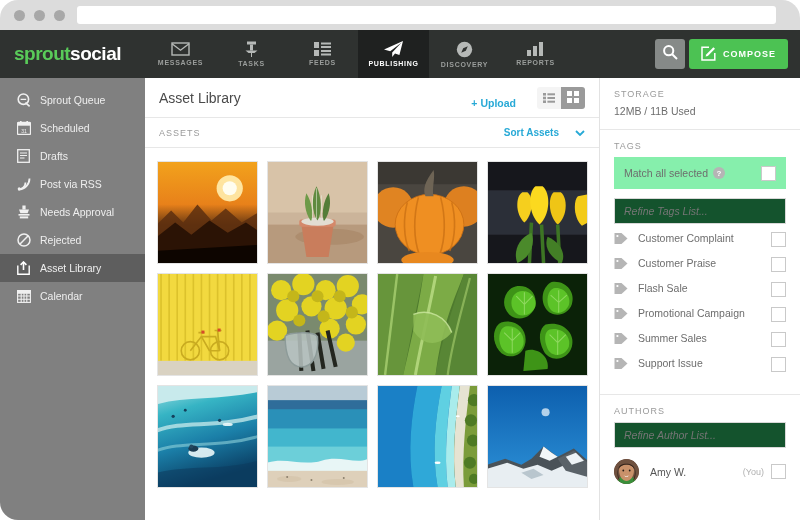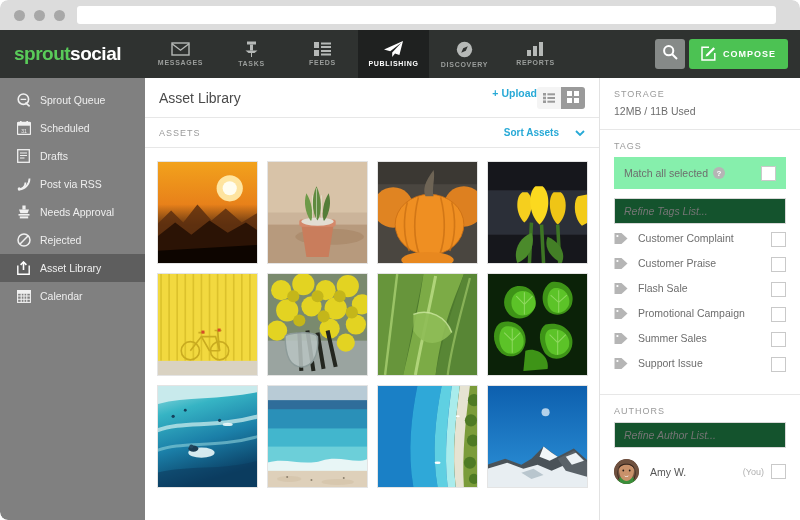--- a/index.html
+++ b/index.html
@@ -6,21 +6,21 @@
   html, body {
     width: 800px; height: 520px;
     font-family: "Liberation Sans", sans-serif;
     background: #ffffff;
     overflow: hidden;
   }
   .app {
     position: relative;
     width: 800px; height: 520px;
     background: #ffffff;
-    border-radius: 8px;
+    border-radius: 18px;
     overflow: hidden;
   }
 
   
   .chrome {
     height: 30px;
     background: #dcdcdc;
     display: flex;
     align-items: center;
     padding: 0 10px;
@@ -147,21 +147,21 @@
   }
   .mainhead {
     height: 40px;
     display: flex;
     align-items: center;
     padding: 0 14px;
     border-bottom: 1px solid #e7e7e7;
     flex-shrink: 0;
   }
   .mainhead .title { font-size: 14px; color: #4a4a4a; }
-  .headright { margin-left: auto; display: flex; align-items: flex-start; gap: 0; }
+  .headright { margin-left: auto; display: flex; align-items: flex-end; gap: 21px; }
   .uploadlink { color: #27a9d6; font-size: 10.5px; font-weight: bold; cursor: pointer; }
   .viewtoggle { display: flex; border-radius: 3px; overflow: hidden; }
   .vbtn {
     width: 24px; height: 22px;
     display: flex; align-items: center; justify-content: center;
     background: #f4f4f4;
     cursor: pointer;
   }
   .vbtn.active { background: #9a9a9a; }
 

